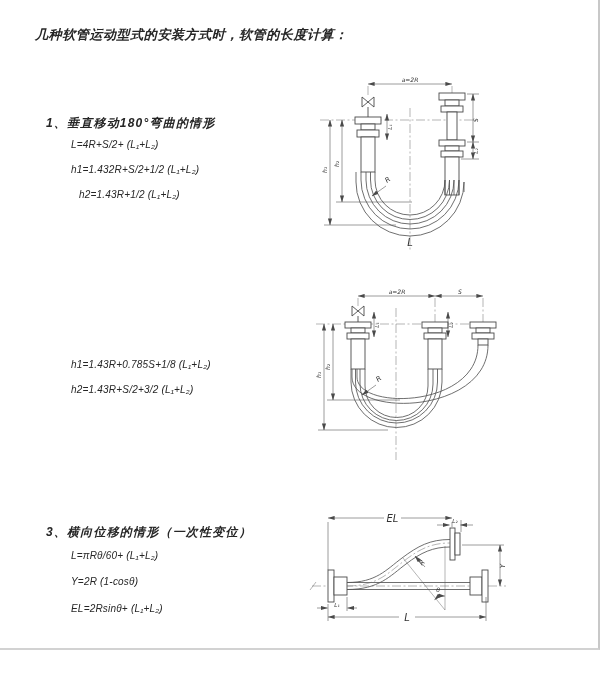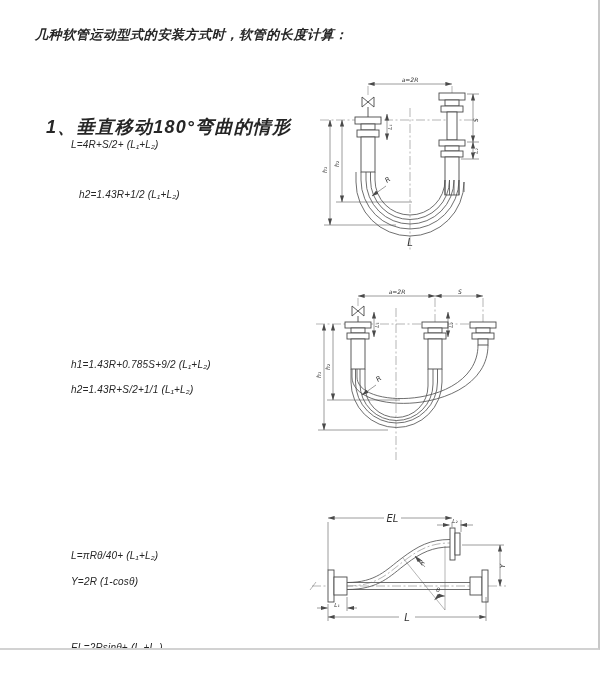--- a/index.html
+++ b/index.html
@@ -5,21 +5,21 @@
   html,body{margin:0;padding:0;background:#ffffff;}
   .page{
     position:relative;width:600px;height:650px;background:#ffffff;
     font-family:"Liberation Sans","DejaVu Sans",sans-serif;color:#262626;
     box-sizing:border-box;border-right:2px solid #c8c8c8;border-bottom:2px solid #d2d2d2;
     overflow:hidden;
     font-style:italic;
   }
   .t{position:absolute;white-space:nowrap;color:#262626;}
   .doc-title{font-size:13px;font-weight:bold;letter-spacing:0.6px;}
-  .sec-heading{font-size:18px;font-weight:bold;letter-spacing:1.2px;}
+  .sec-heading{font-size:12px;font-weight:bold;letter-spacing:1.2px;}
   .formula{font-size:10px;letter-spacing:0.2px;}
   .dwg{position:absolute;}
   
   .ol{stroke:#4a4a4a;stroke-width:0.9;fill:none;}
   .fit{fill:#ffffff;stroke:#4a4a4a;stroke-width:0.9;}
   .hose{stroke:#555555;stroke-width:0.85;fill:none;}
   .dim-line{stroke:#4a4a4a;stroke-width:0.55;fill:none;}
   .cl{stroke:#6b6b6b;stroke-width:0.5;fill:none;stroke-dasharray:9 2.5 2 2.5;}
   .thin{stroke:#5a5a5a;stroke-width:0.45;fill:none;}
   svg text{fill:#333333;font-family:"DejaVu Sans","Liberation Sans",sans-serif;}
@@ -30,28 +30,30 @@
 </style>
 </head>
 <body>
 
 <div class="page">
 
   <div class="t doc-title" style="left:35px;top:26px;">几种软管运动型式的安装方式时，软管的长度计算：</div>
 
   <div class="t sec-heading" style="left:46px;top:115px;">1、垂直移动180°弯曲的情形</div>
   <div class="t formula" style="left:71px;top:139px;">L=4R+S/2+ (L₁+L₂)</div>
+  <div class="t formula" style="left:71px;top:164px;">h1=1.432R+S/2+1/2 (L₁+L₂)</div>
   <div class="t formula" style="left:71px;top:189px;margin-left:8px;">h2=1.43R+1/2 (L₁+L₂)</div>
 
-  <div class="t formula" style="left:71px;top:359px;">h1=1.43R+0.785S+9/2 (L₁+L₂)</div>
-  <div class="t formula" style="left:71px;top:384px;">h2=1.43R+S/2+1/1 (L₁+L₂)</div>
-
-  <div class="t formula" style="left:71px;top:550px;">L=πRθ/40+ (L₁+L₂)</div>
+  <div class="t formula" style="left:71px;top:359px;">h1=1.43R+0.785S+1/8 (L₁+L₂)</div>
+  <div class="t formula" style="left:71px;top:384px;">h2=1.43R+S/2+3/2 (L₁+L₂)</div>
+
+  <div class="t sec-heading" style="left:46px;top:524px;">3、横向位移的情形（一次性变位）</div>
+  <div class="t formula" style="left:71px;top:550px;">L=πRθ/60+ (L₁+L₂)</div>
   <div class="t formula" style="left:71px;top:576px;">Y=2R (1-cosθ)</div>
-  <div class="t formula" style="left:71px;top:603px;margin-top:39px;">EL=2Rsinθ+ (L₁+L₂)</div>
+  <div class="t formula" style="left:71px;top:603px;">EL=2Rsinθ+ (L₁+L₂)</div>
 
   <svg class="dwg" style="left:300px;top:70px;" width="285" height="190" viewBox="0 0 285 190">
     <defs>
       <marker id="m1" markerWidth="7" markerHeight="5" refX="6.6" refY="2.5" orient="auto-start-reverse" markerUnits="userSpaceOnUse">
         <path d="M7,2.5 L0,0.4 L0,4.6 Z" fill="#4a4a4a"></path>
       </marker>
       <pattern id="hb1" width="2.6" height="2.6" patternUnits="userSpaceOnUse">
         <rect width="2.6" height="2.6" fill="#e3e3e3"></rect>
         <path d="M0,2.6 L2.6,0 M0,0 L2.6,2.6" stroke="#7a7a7a" stroke-width="0.45"></path>
       </pattern>

